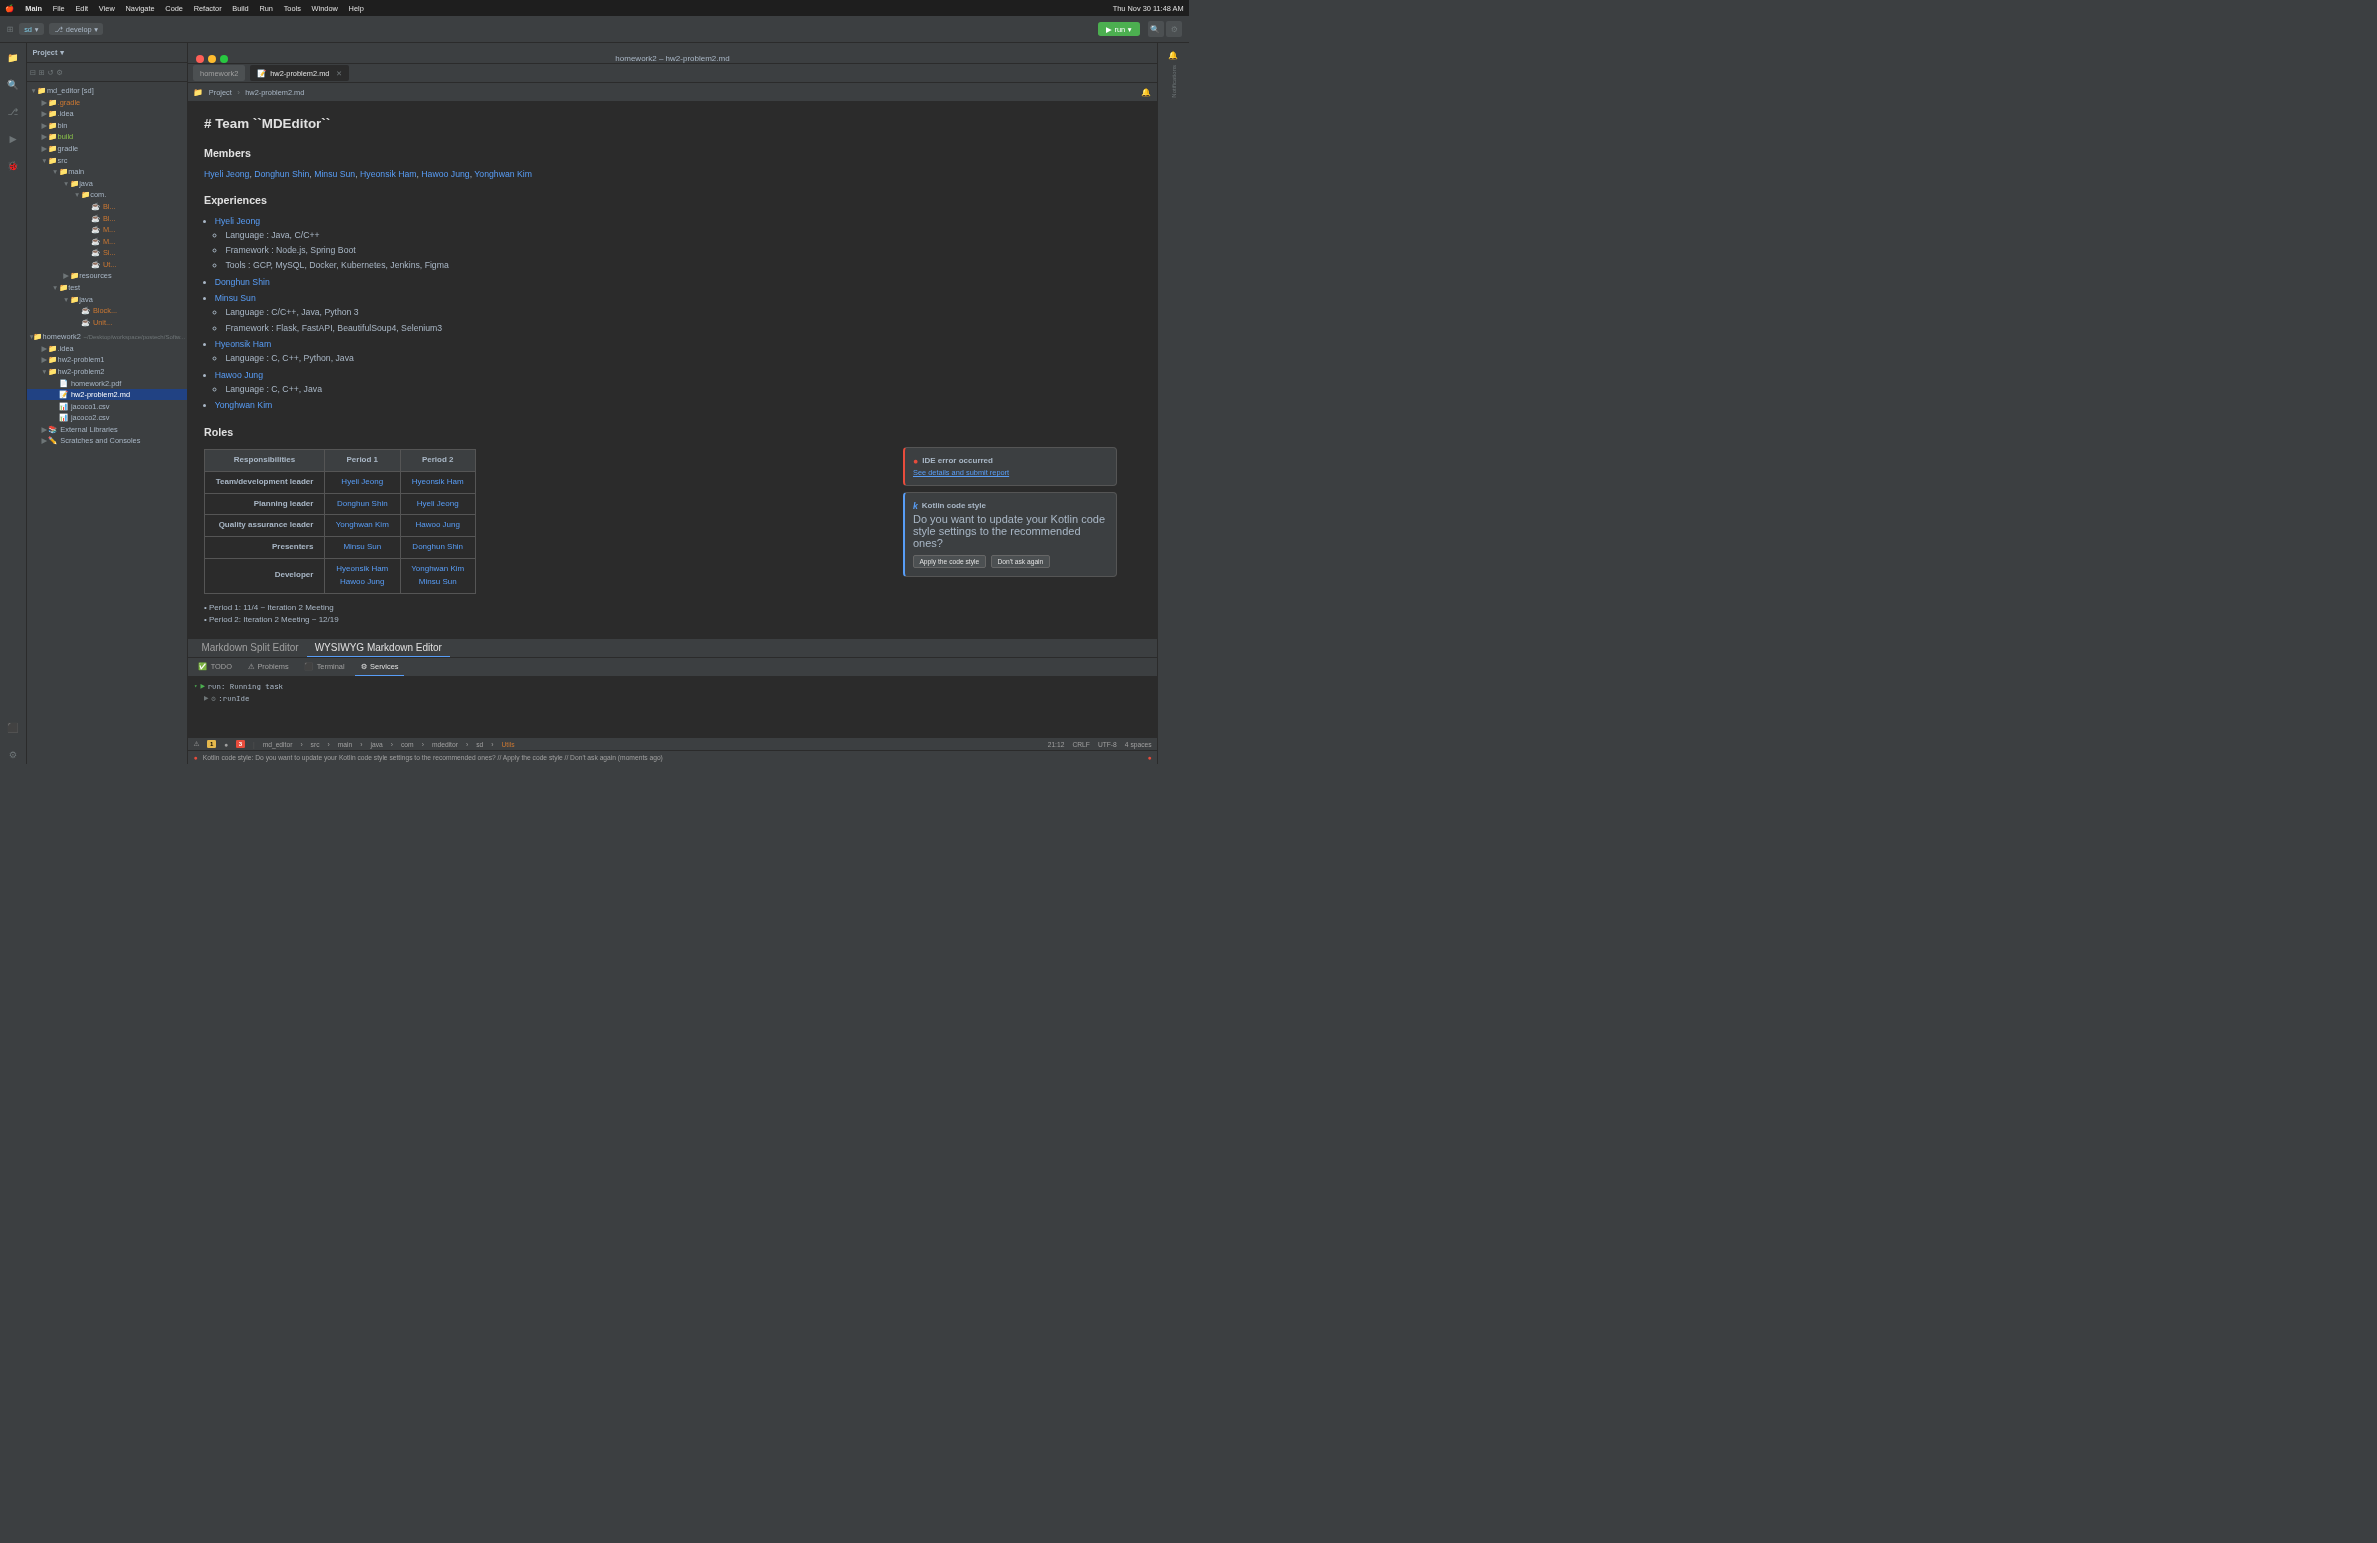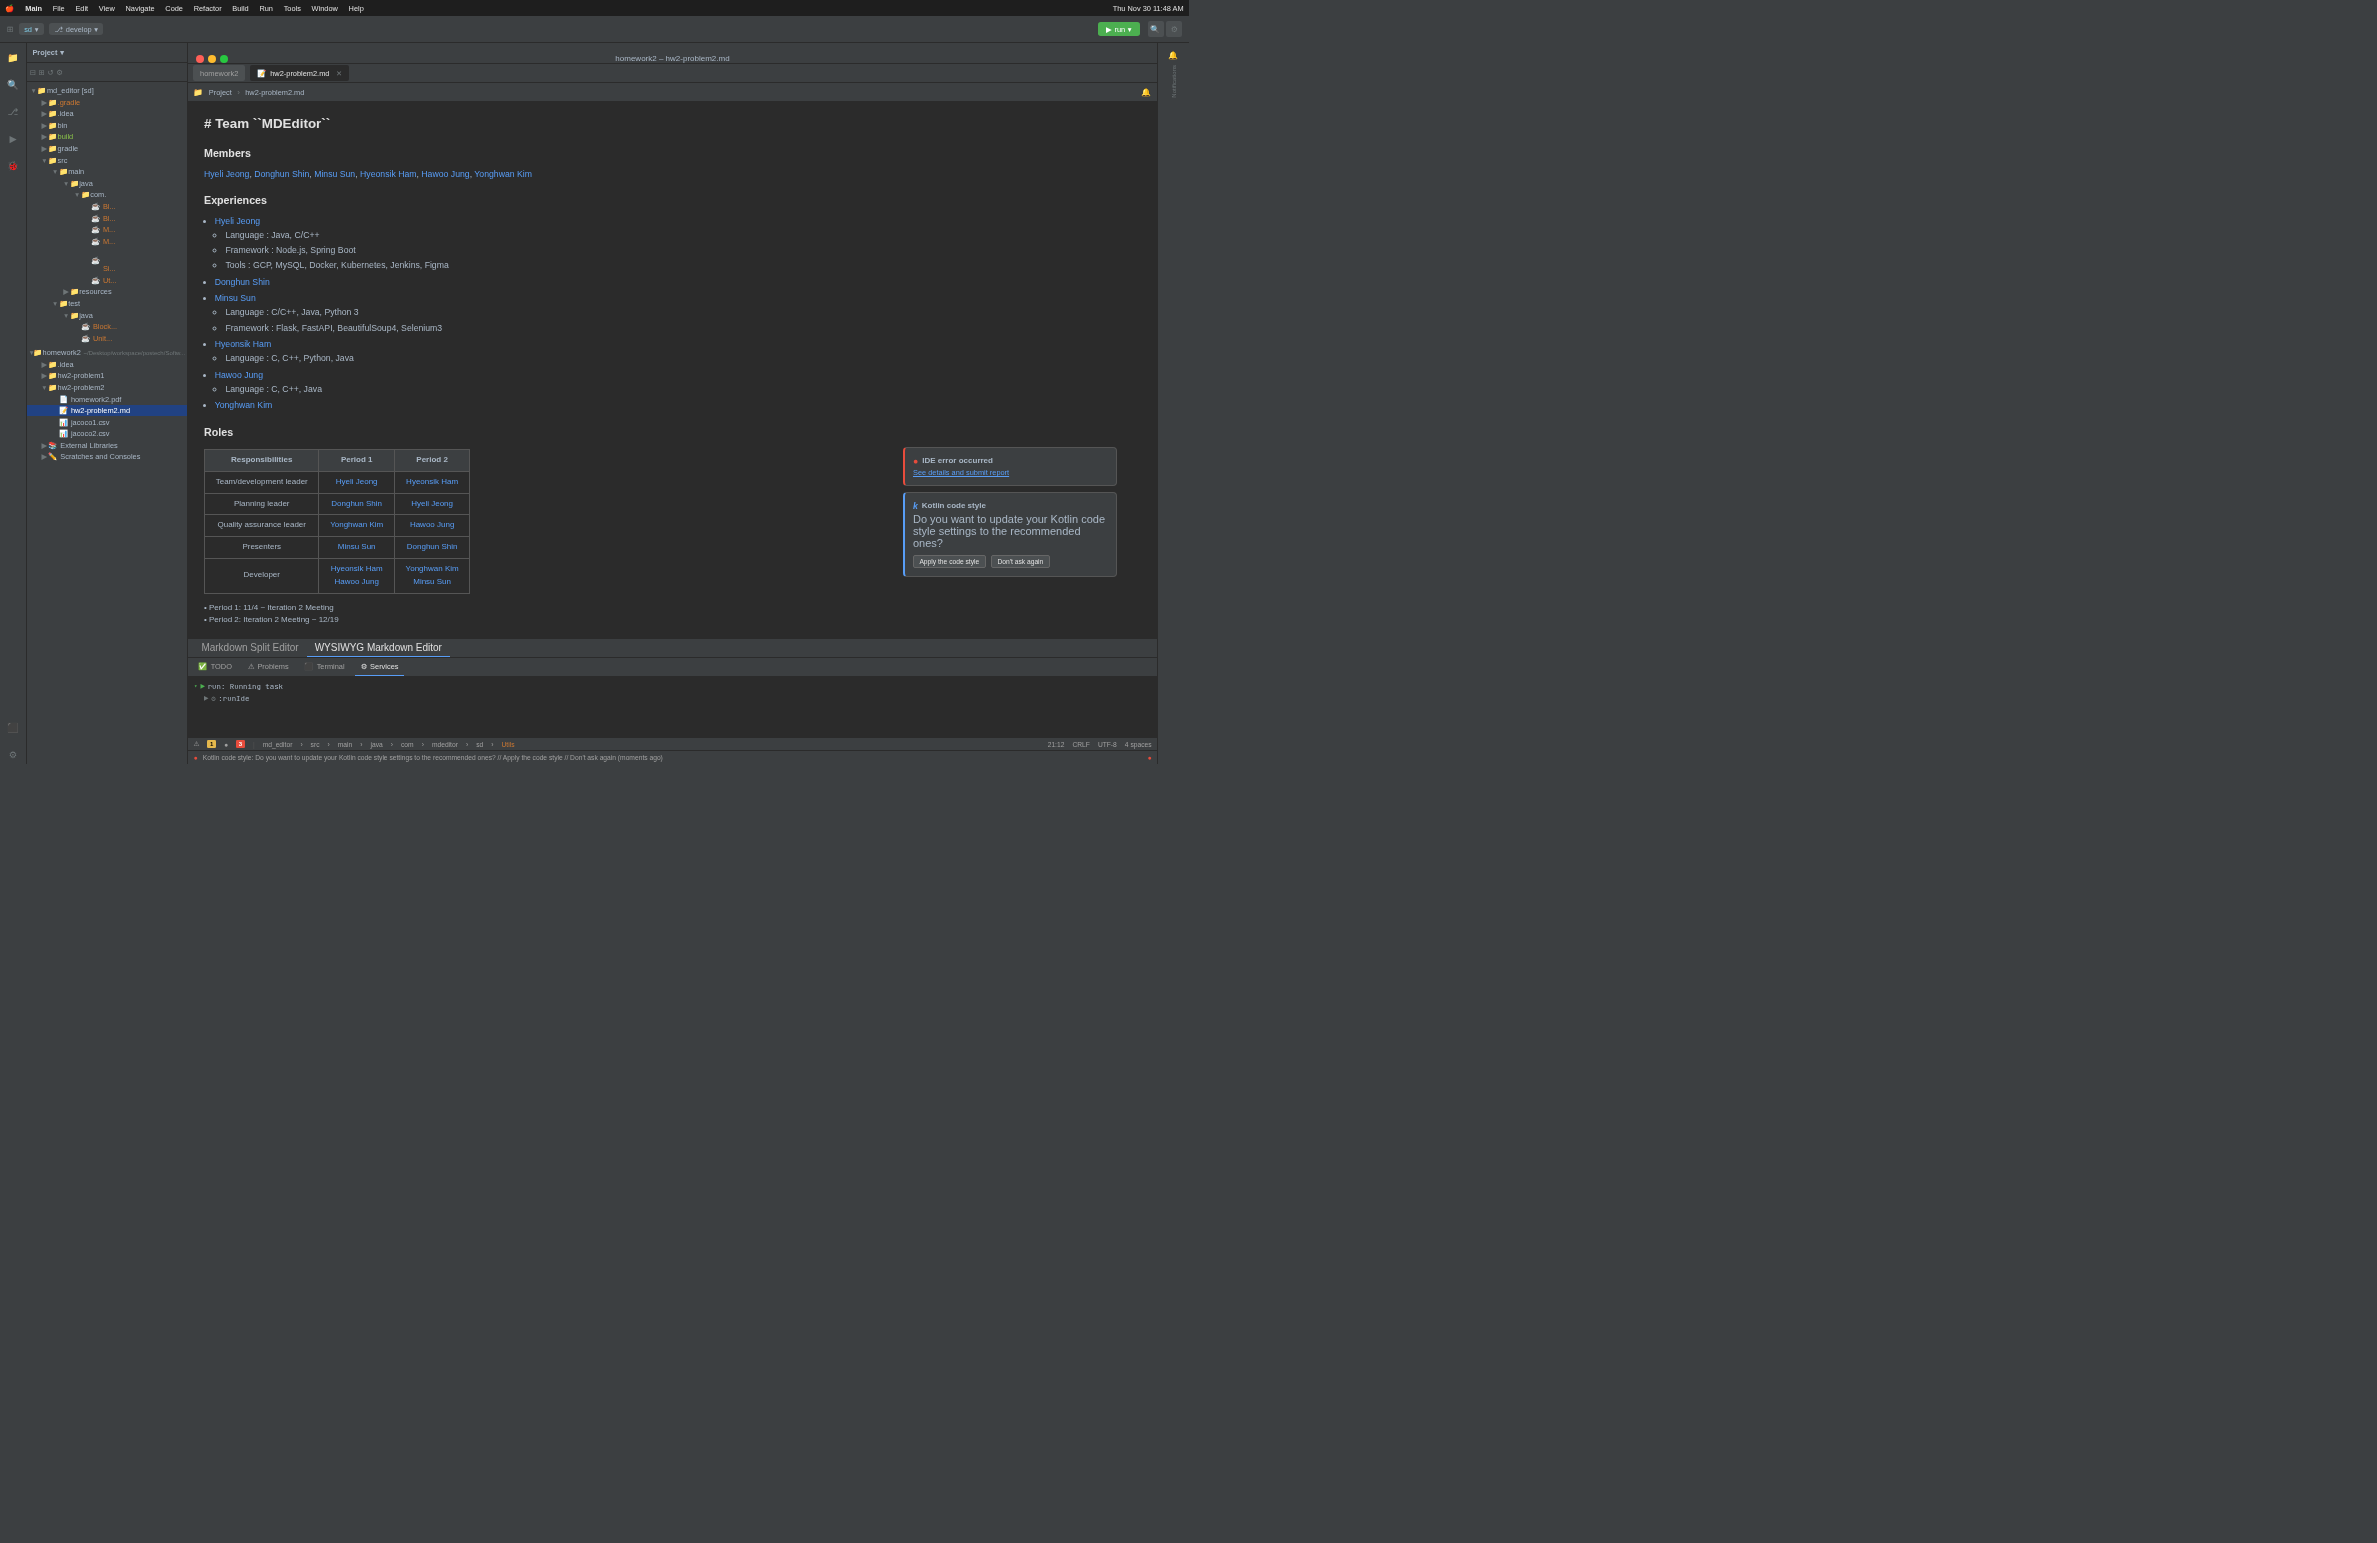--- a/index.html
+++ b/index.html
@@ -183,22 +183,23 @@
     .roles-table th {
       background: #3c3f41;
       color: #a9b7c6;
       font-weight: 600;
     }
     .roles-table td {
       background: #2b2b2b;
       color: #a9b7c6;
     }
     .roles-table td.role-label {
-      text-align: center;
+      text-align: right;
       color: #a9b7c6;
+      font-weight: bold;
     }
     .period-notes {
       font-size: 8px;
       color: #a9b7c6;
       margin-top: 5.4px;
     }
     
     .bottom-tabs {
       height: 19px;
       background: #3c3f41;
@@ -573,21 +574,21 @@
         <span style="color:#cc7832;">M...</span>
       </div>
       <div class="tree-item" style="padding-left:56px;">
         <span class="arrow" style="width:8px;"></span>
         <span style="color:#cc7832;margin-right:2.7px;">☕</span>
         <span style="color:#cc7832;">M...</span>
       </div>
       <div class="tree-item" style="padding-left:56px;">
         <span class="arrow" style="width:8px;"></span>
         <span style="color:#cc7832;margin-right:2.7px;">☕</span>
-        <span style="color:#cc7832;margin-top:16px;">Si...</span>
+        <span style="color:#cc7832;">Si...</span>
       </div>
       <div class="tree-item" style="padding-left:56px;">
         <span class="arrow" style="width:8px;"></span>
         <span style="color:#cc7832;margin-right:2.7px;">☕</span>
         <span style="color:#cc7832;">Ut...</span>
       </div>
 
       <div class="tree-item" style="padding-left:35px;">
         <span class="arrow">▶</span>
         <span class="folder-icon">📁</span>

